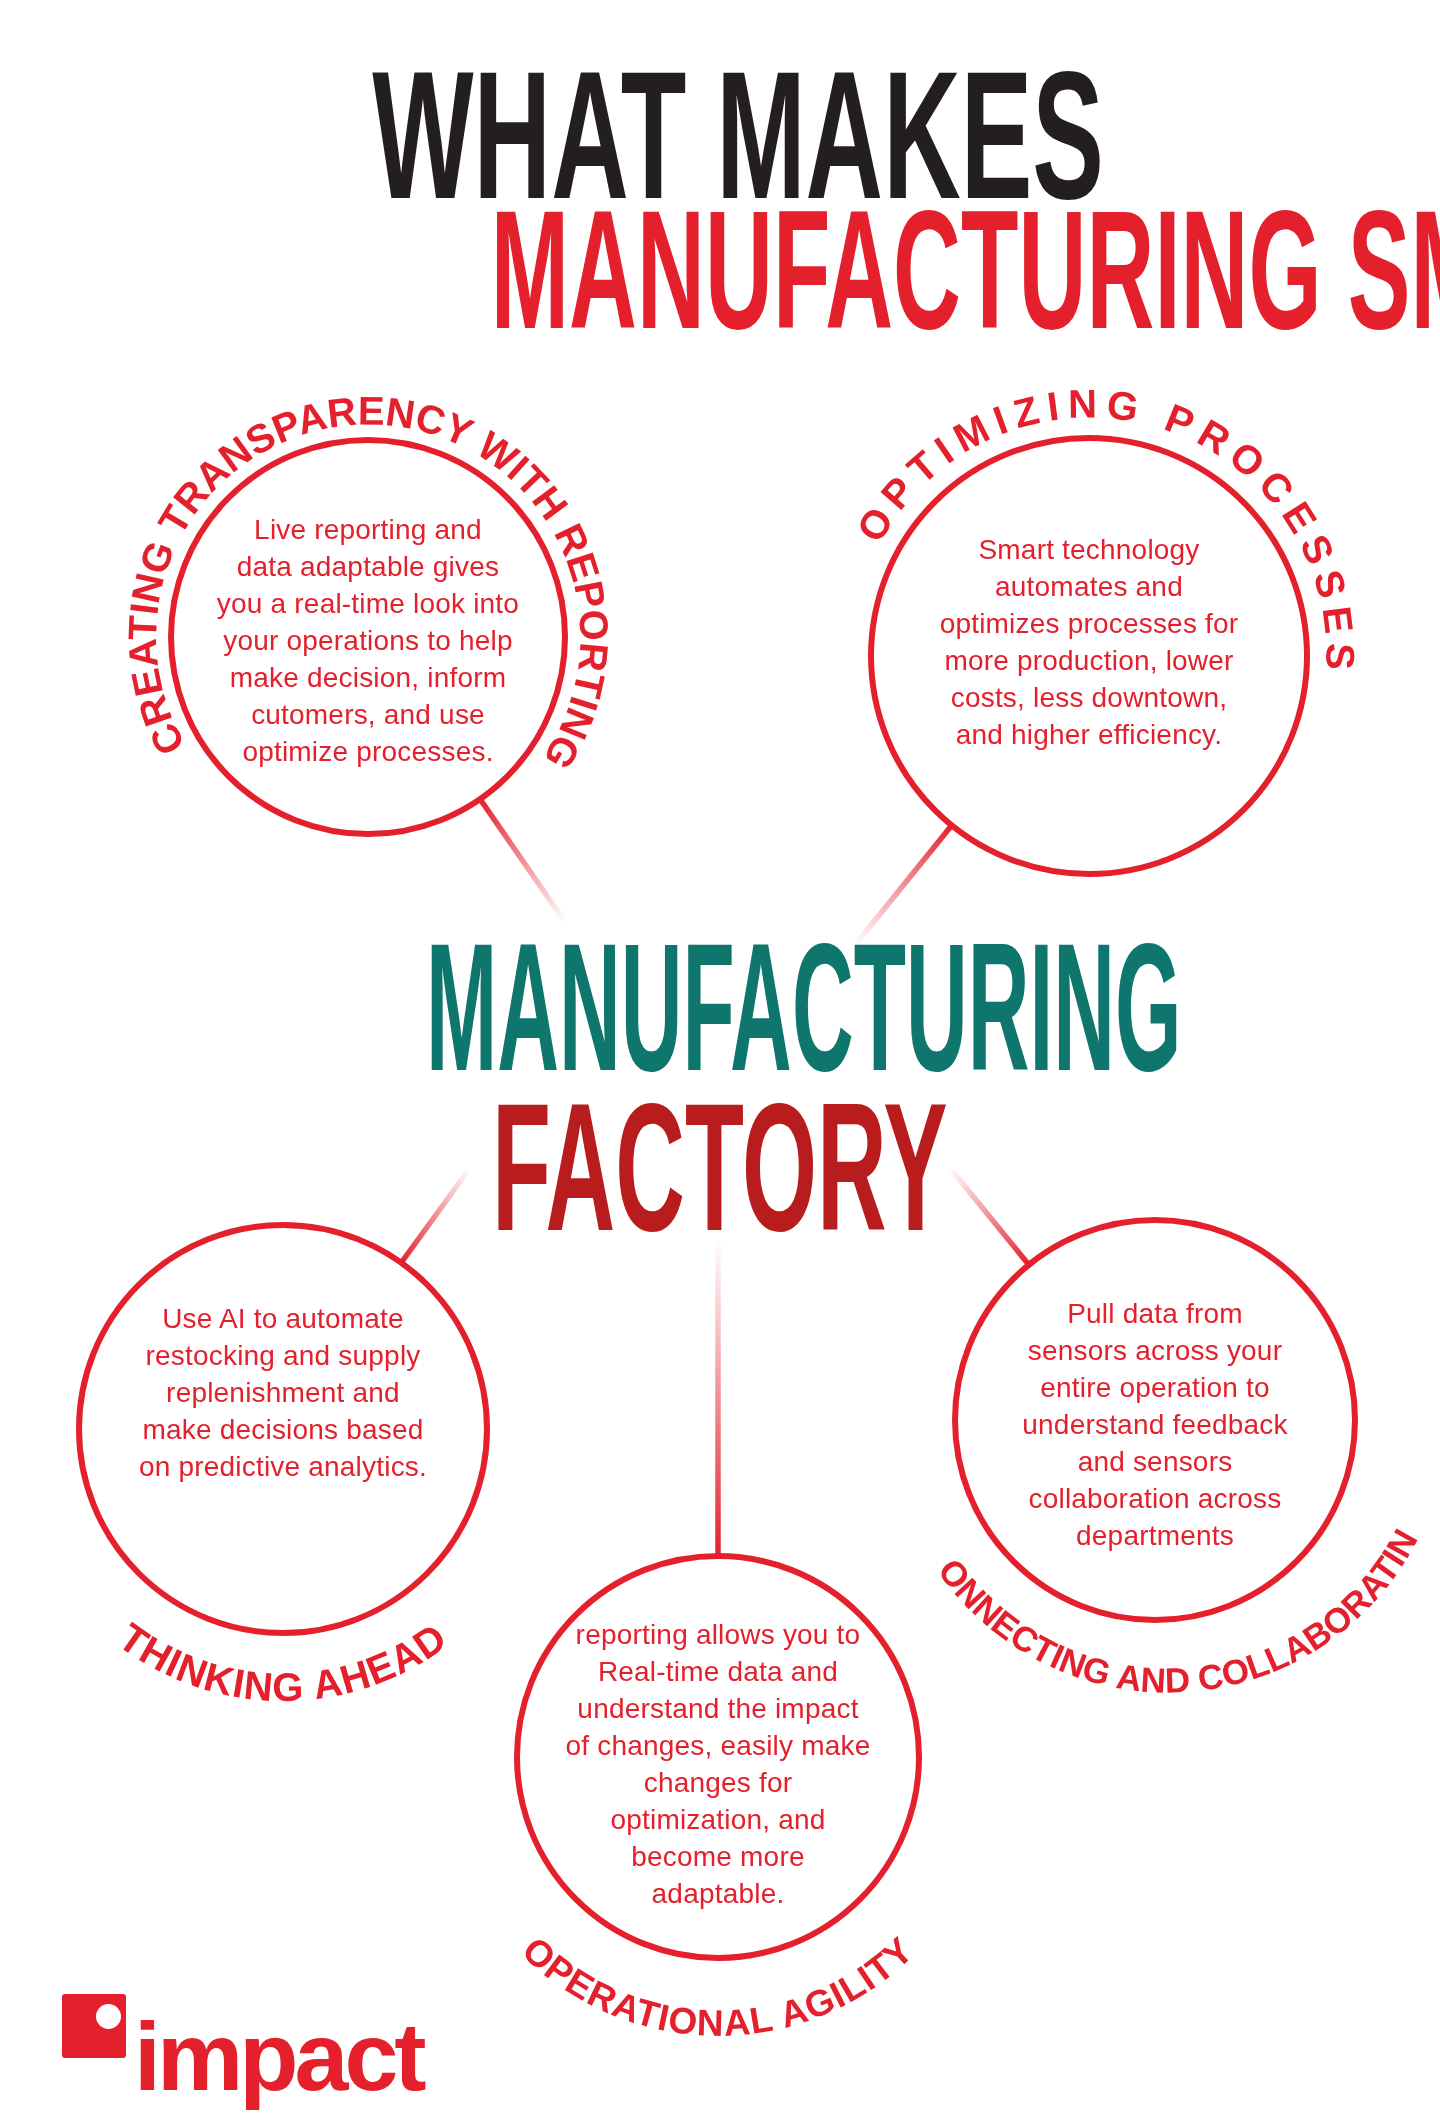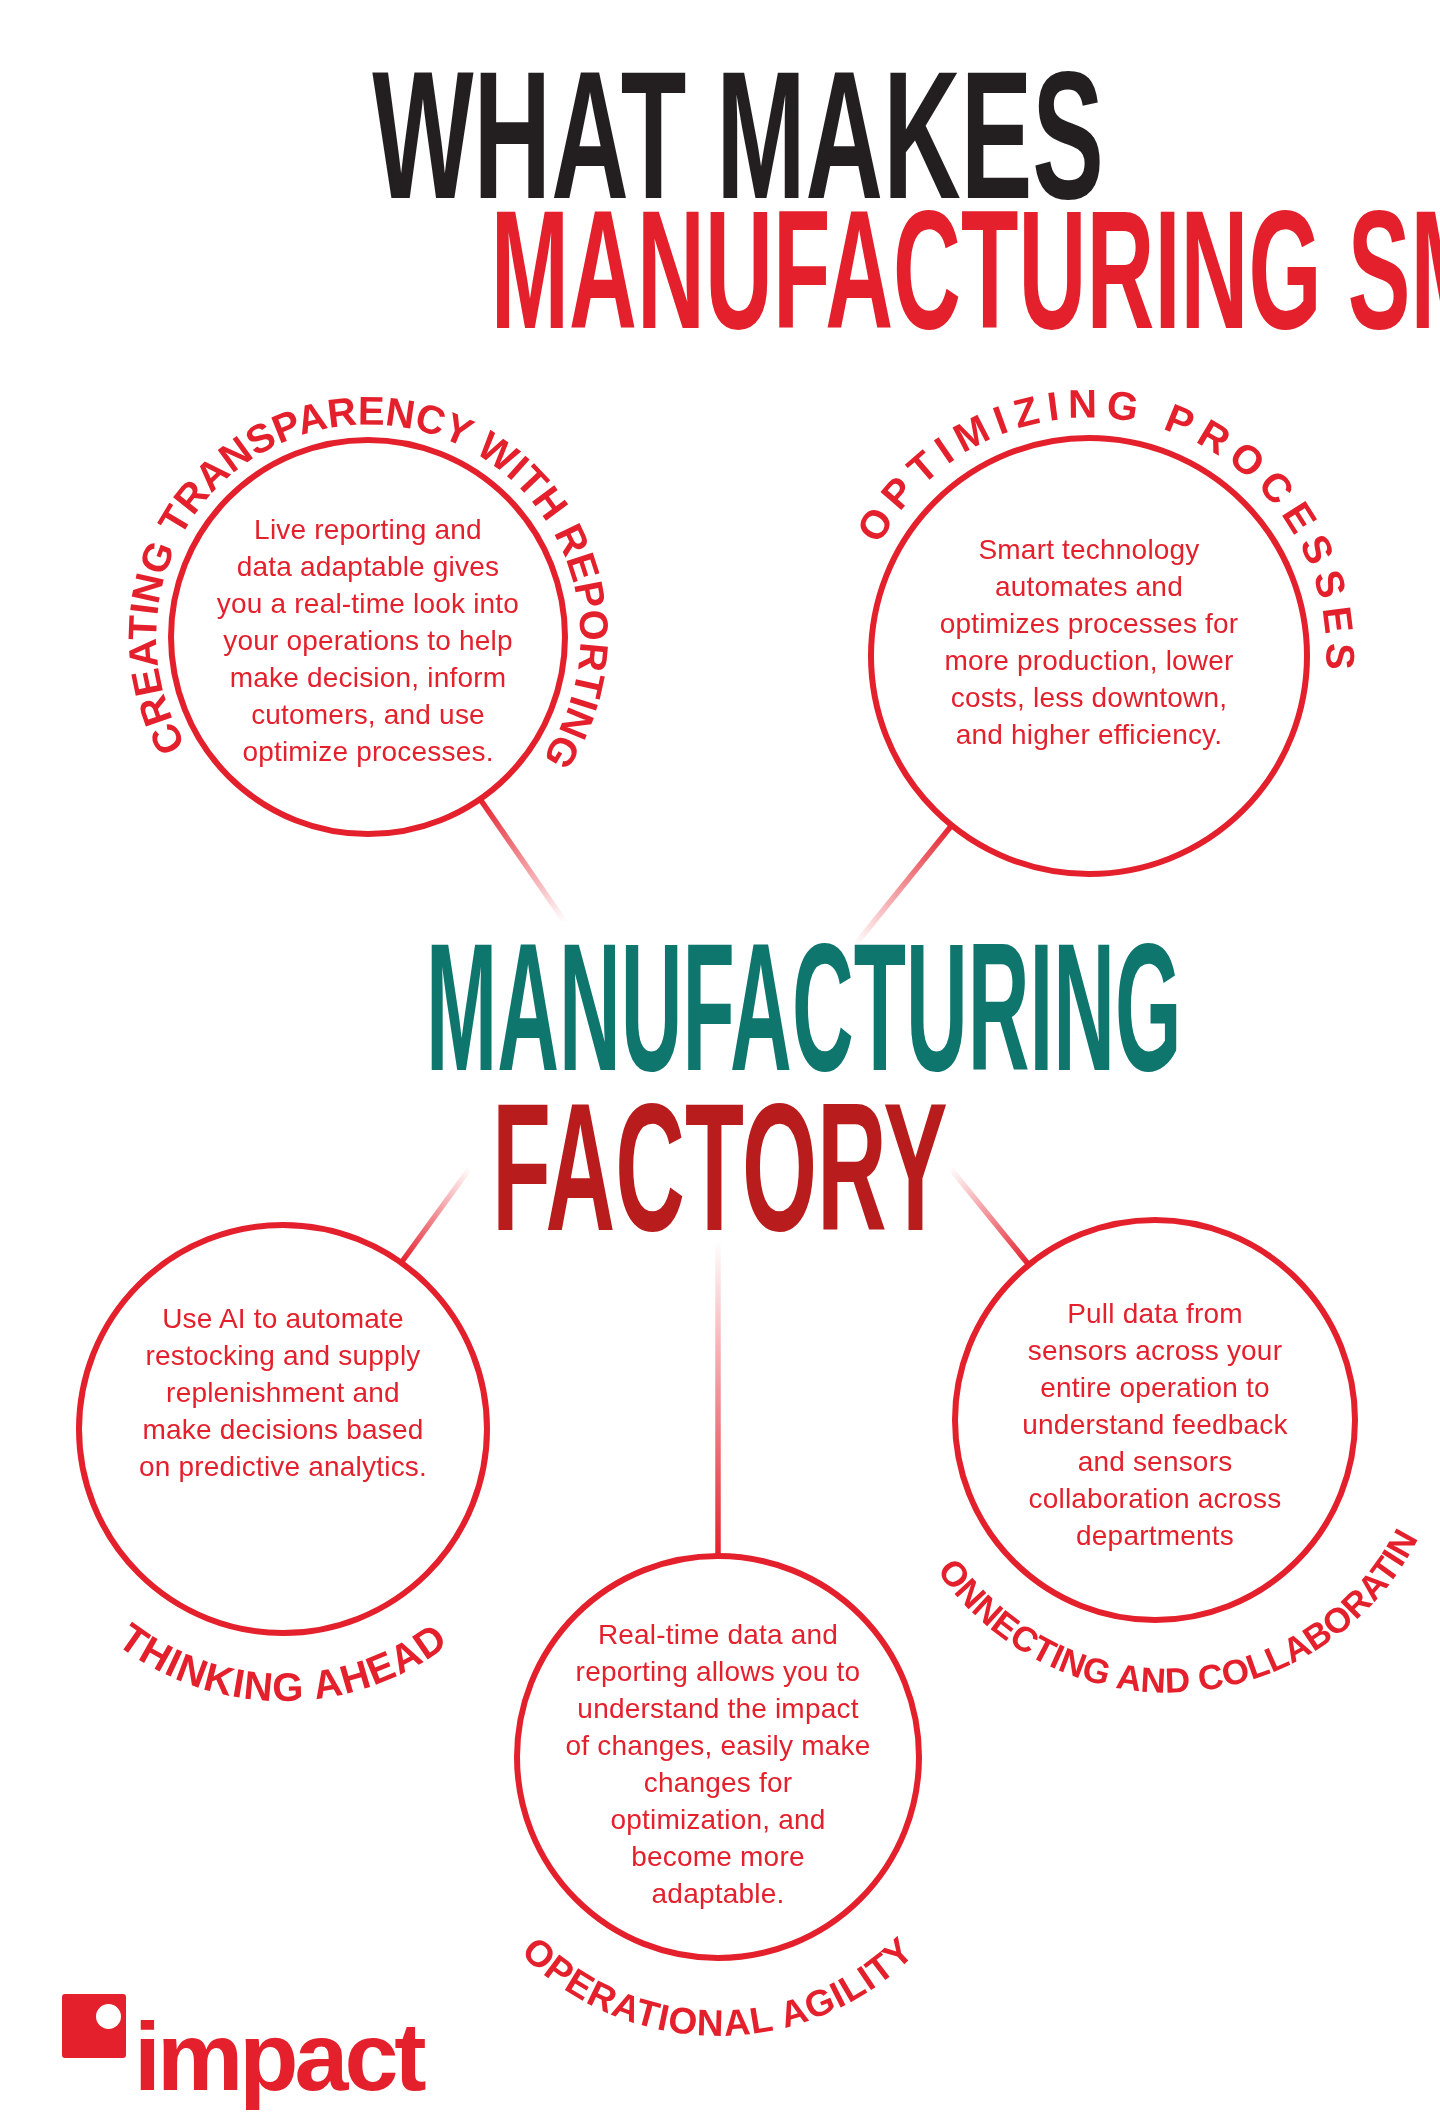--- a/index.html
+++ b/index.html
@@ -180,22 +180,22 @@
 
   <div class="bubble-text b3">
     <div>Use AI to automate</div>
     <div>restocking and supply</div>
     <div>replenishment and</div>
     <div>make decisions based</div>
     <div>on predictive analytics.</div>
   </div>
 
   <div class="bubble-text b4">
+    <div>reporting allows you to</div>
     <div>Real-time data and</div>
-    <div>reporting allows you to</div>
     <div>understand the impact</div>
     <div>of changes, easily make</div>
     <div>changes for</div>
     <div>optimization, and</div>
     <div>become more</div>
     <div>adaptable.</div>
   </div>
 
   <div class="bubble-text b5">
     <div>Pull data from</div>

